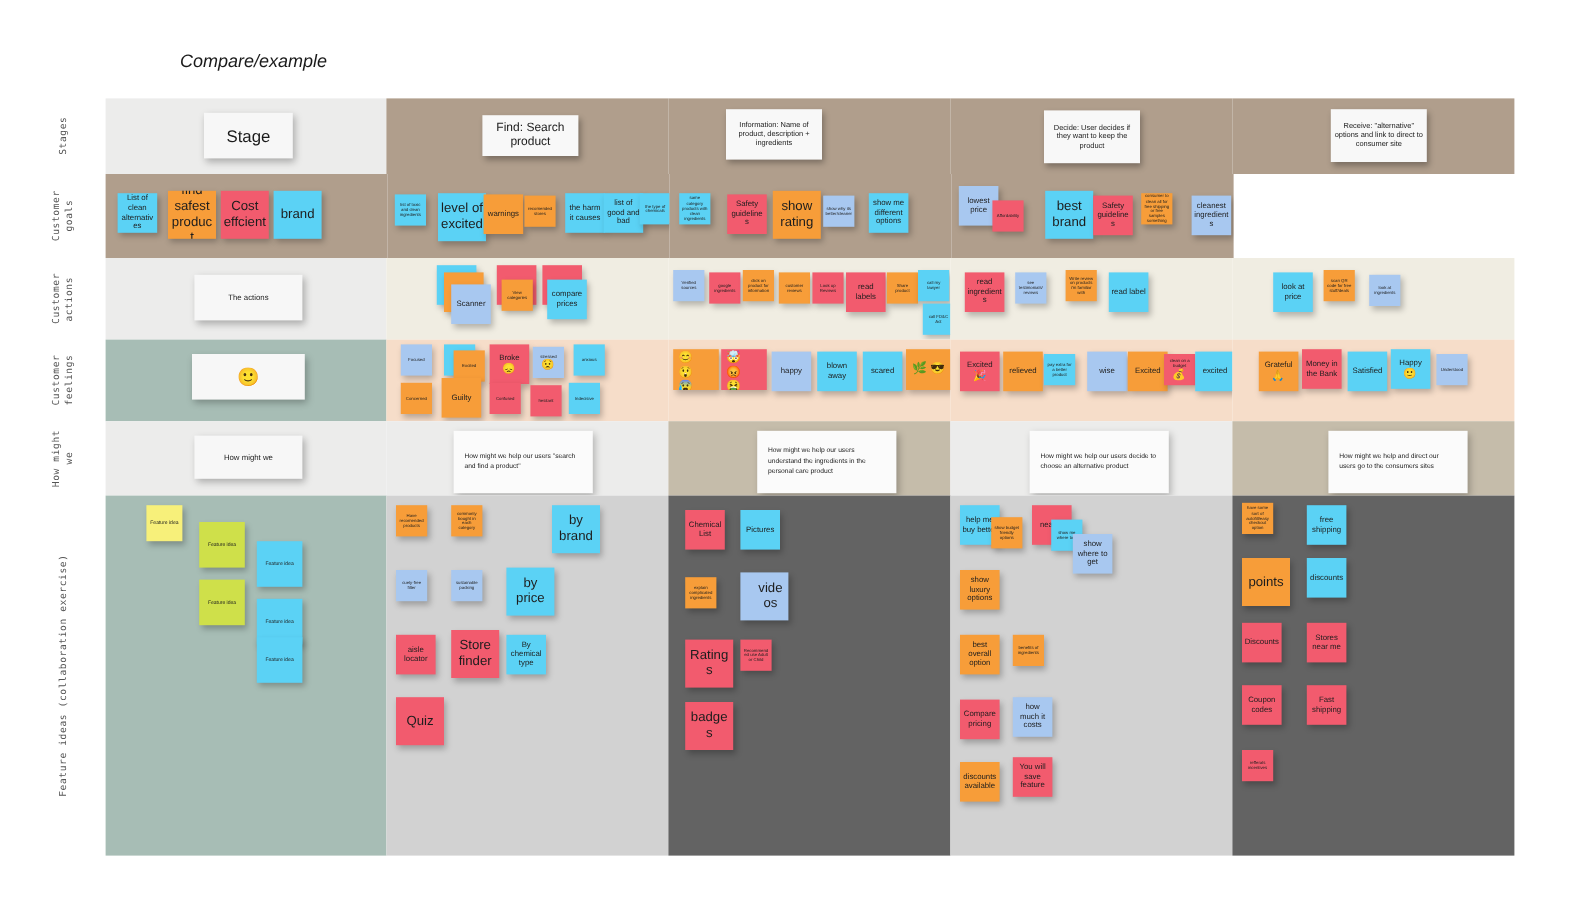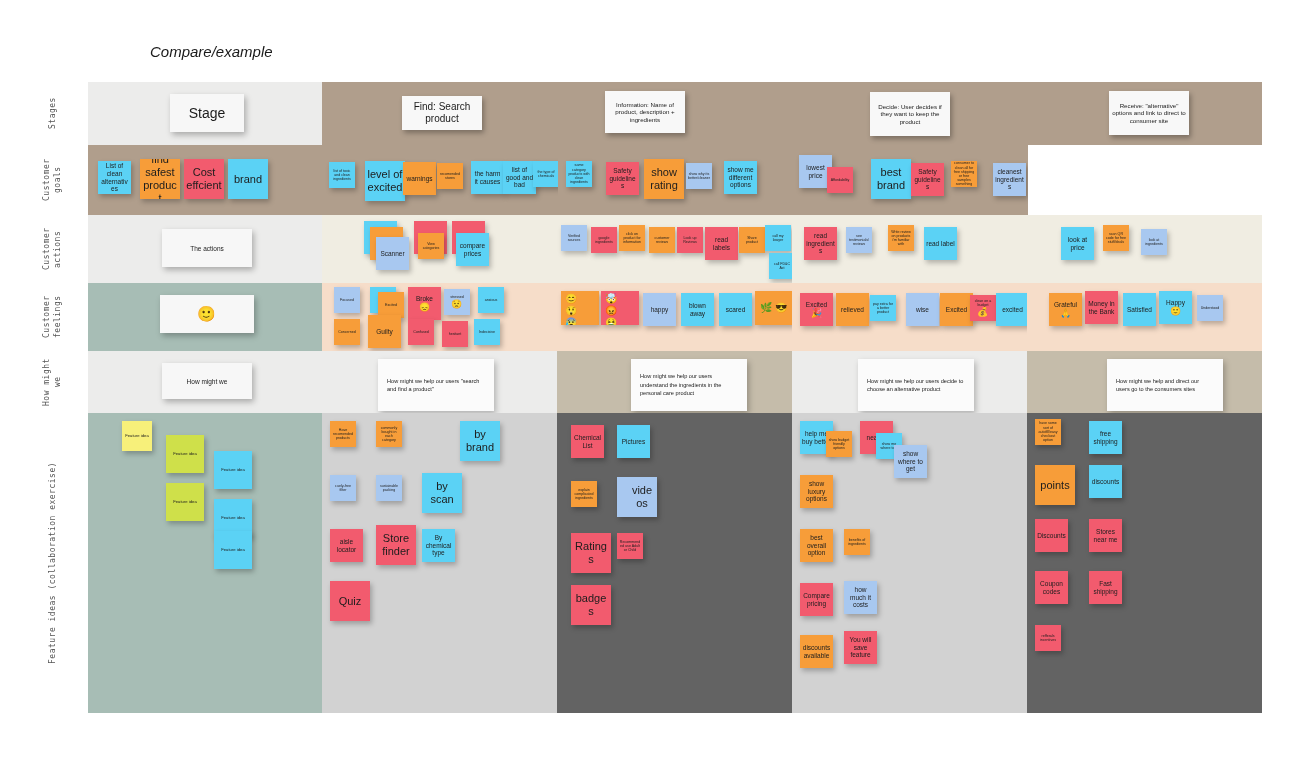--- a/index.html
+++ b/index.html
@@ -388,21 +388,21 @@
         <div class="note" style="left: 100px; top: 8px; width: 40px; height: 40px; font-size: 11px; background: rgb(91, 210, 245); margin-left: 38px;">
           <span>by brand</span>
         </div>
         <div class="note" style="left: 8px; top: 62px; width: 26px; height: 26px; font-size: 3.6px; background: rgb(168, 200, 240);">
           <span>cuely-free filter</span>
         </div>
         <div class="note" style="left: 54px; top: 62px; width: 26px; height: 26px; font-size: 3.6px; background: rgb(168, 200, 240);">
           <span>sustainable packing</span>
         </div>
         <div class="note" style="left: 100px; top: 60px; width: 40px; height: 40px; font-size: 11px; background: rgb(91, 210, 245);">
-          <span>by scan</span>
+          <span>by price</span>
         </div>
         <div class="note" style="left: 8px; top: 116px; width: 33px; height: 33px; font-size: 6.5px; background: rgb(242, 91, 110);">
           <span>aisle locator</span>
         </div>
         <div class="note" style="left: 54px; top: 112px; width: 40px; height: 40px; font-size: 11px; background: rgb(242, 91, 110);">
           <span>Store finder</span>
         </div>
         <div class="note" style="left: 100px; top: 116px; width: 33px; height: 33px; font-size: 6.5px; background: rgb(91, 210, 245);">
           <span>By chemical type</span>
         </div>

